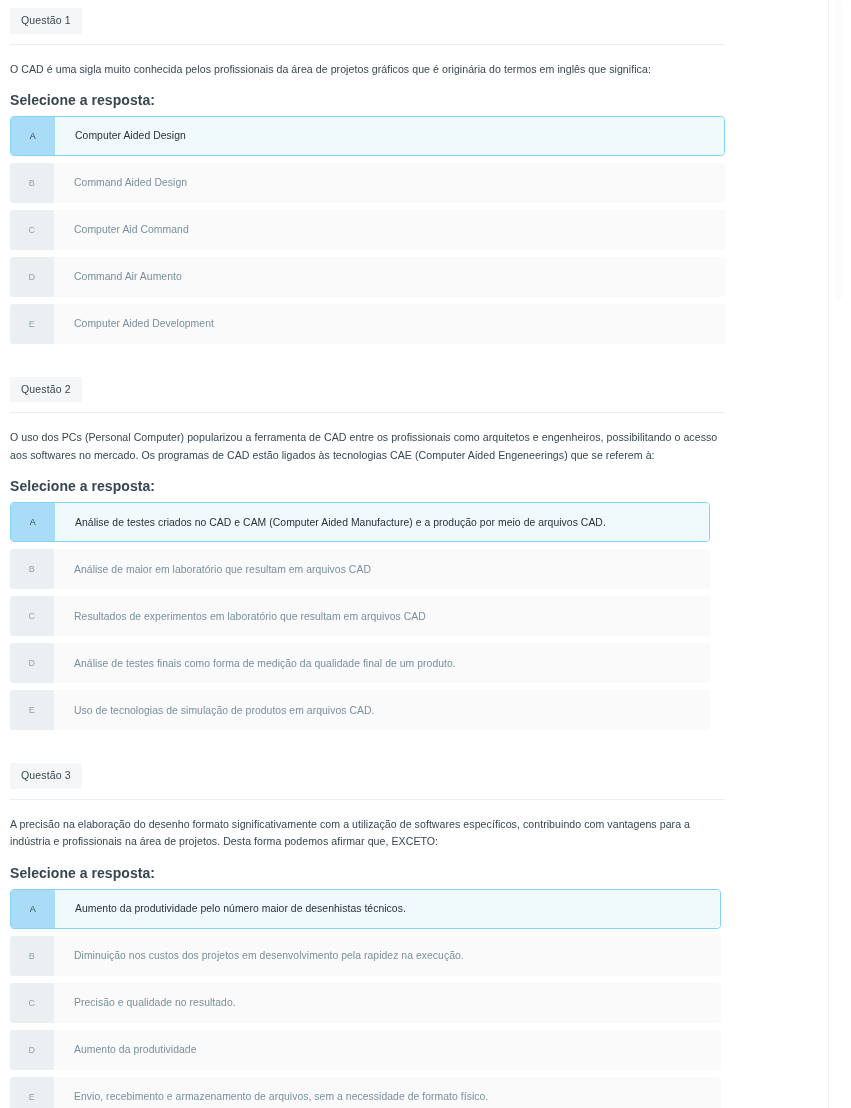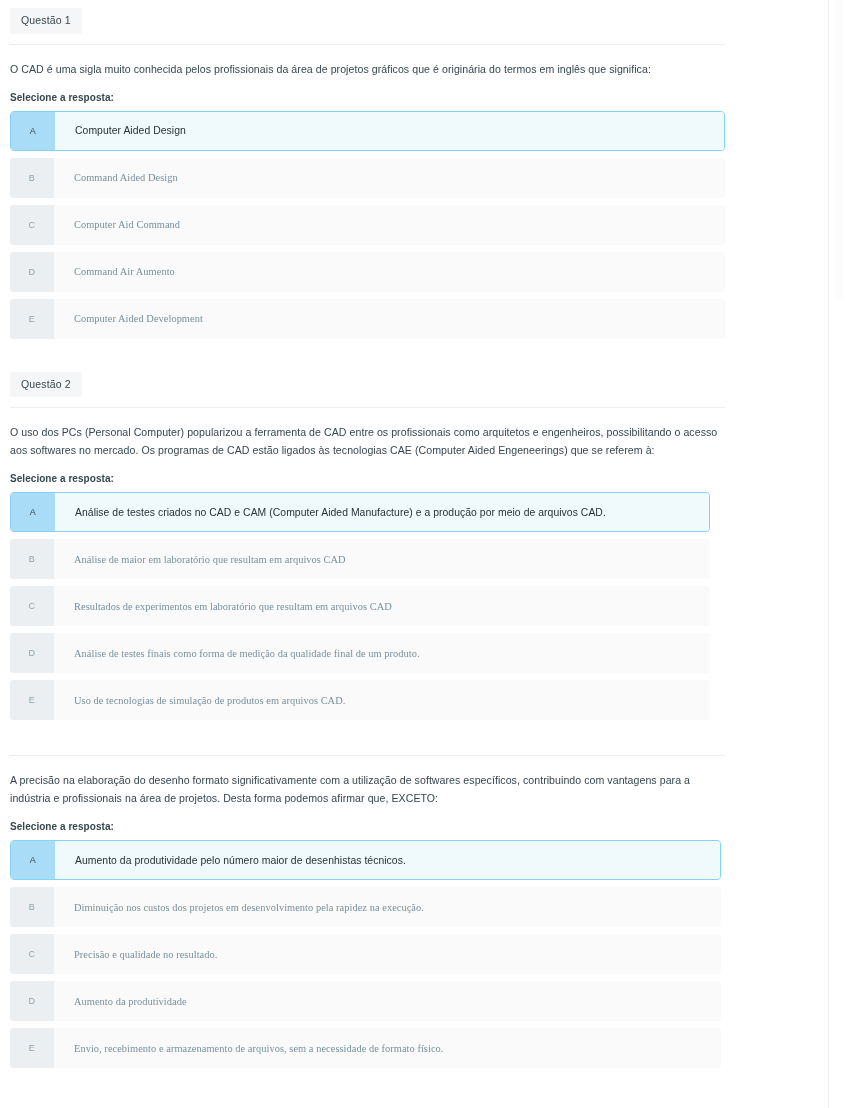--- a/index.html
+++ b/index.html
@@ -77,21 +77,21 @@
   .q-stem {
     margin: 16px 10px 0 10px;
     font-size: 10.6px;
     line-height: 1.65;
     color: #37474f;
     letter-spacing: 0.05px;
   }
 
   .q-select-label {
     margin: 14px 10px 0 10px;
-    font-size: 10px;
+    font-size: 14px;
     color: #37474f;
     letter-spacing: 0.05px;
     font-weight: 600;
   }
 
   .options {
     margin: 8px 0 0 0;
     padding: 0;
     list-style: none;
   }
@@ -125,21 +125,20 @@
   }
 
   
   .option-row.unselected .opt-letter {
     background: #eceff1;
     color: #90a4ae;
   }
   .option-row.unselected .opt-text {
     background: #fafafa;
     color: #78909c;
-    font-family: Liberation Serif, serif;
   }
 
   
   .option-row.selected {
     border: 1px solid #81d4f5;
     border-radius: 4px;
   }
   .option-row.selected .opt-letter {
     background: #a9ddf7;
     color: #37474f;
@@ -225,20 +224,23 @@
       <li class="option-row unselected">
         <span class="opt-letter">E</span>
         <span class="opt-text">Uso de tecnologias de simulação de produtos em arquivos CAD.</span>
       </li>
     </ul>
   </section>
 
   <div class="spacer-after-q2"></div>
 
   <section class="question-block q3">
+    <div class="q-badge-row">
+      <span class="q-badge">Questão 3</span>
+    </div>
     <div class="q-divider"></div>
     <p class="q-stem">A precisão na elaboração do desenho formato significativamente com a utilização de softwares específicos, contribuindo com vantagens para a indústria e profissionais na área de projetos. Desta forma podemos afirmar que, EXCETO:</p>
     <p class="q-select-label">Selecione a resposta:</p>
     <ul class="options">
       <li class="option-row selected">
         <span class="opt-letter">A</span>
         <span class="opt-text">Aumento da produtividade pelo número maior de desenhistas técnicos.</span>
       </li>
       <li class="option-row unselected">
         <span class="opt-letter">B</span>

